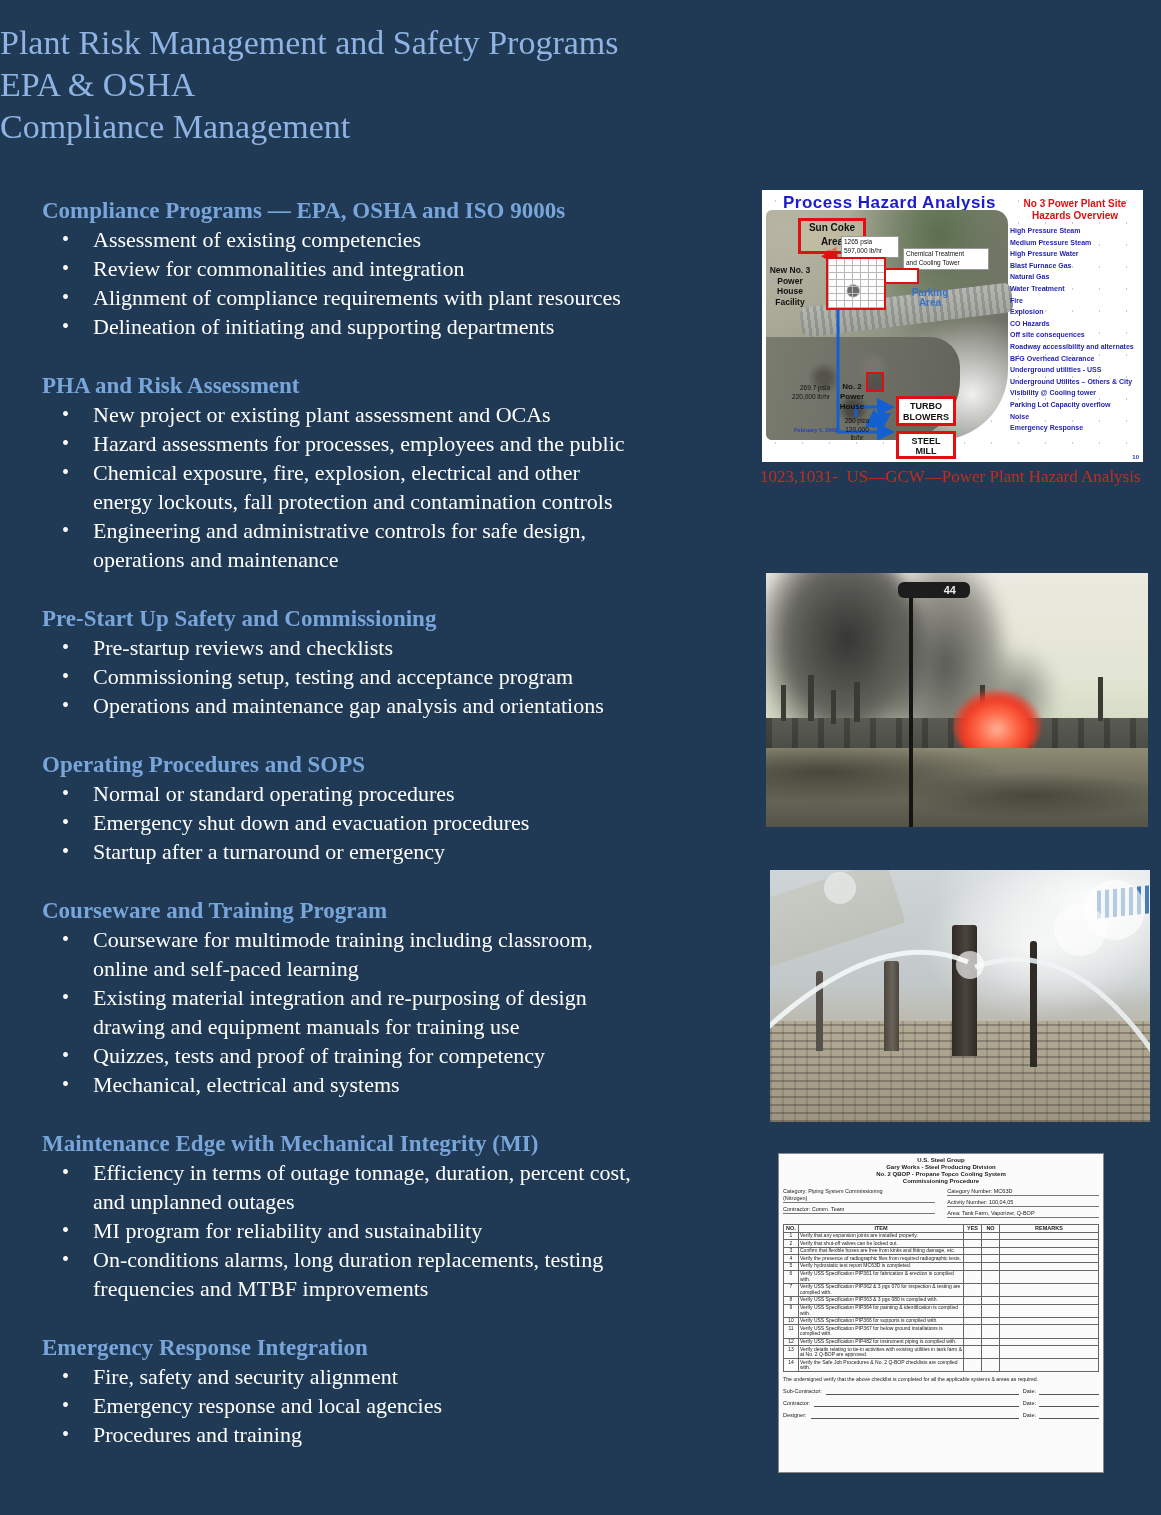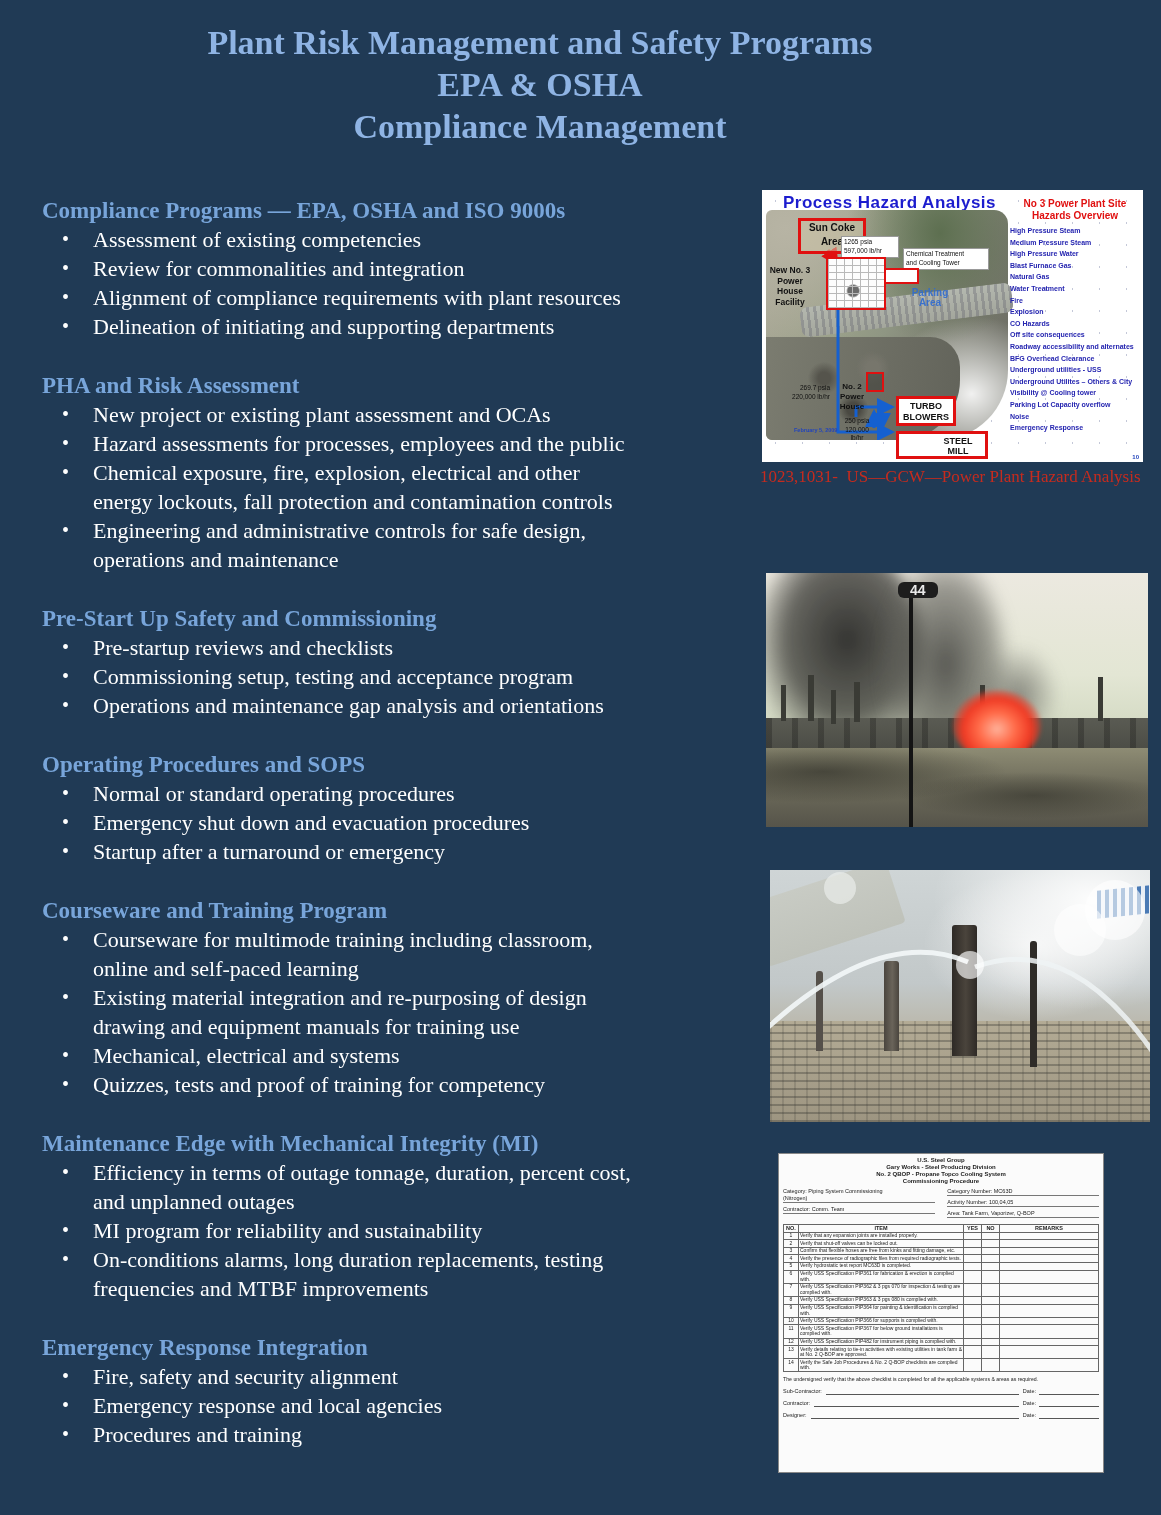--- a/index.html
+++ b/index.html
@@ -4,21 +4,21 @@
 <style>
   html,body{margin:0;padding:0;}
   body{
     width:1161px;height:1515px;position:relative;overflow:hidden;
     background:#203A55;
     font-family:"Liberation Serif", serif;
   }
   
   .page-title{
     position:absolute;left:0;top:22px;width:1080px;
-    text-align:center;color:#8FB4E4;font-weight:bold;
+    text-align:left;color:#8FB4E4;font-weight:normal;
     font-size:34px;line-height:42px;
   }
   
   .left-col{position:absolute;left:42px;top:196px;width:720px;}
   .section{margin-bottom:30px;}
   .section h2{
     margin:0;color:#78A5DA;font-size:23px;line-height:29px;font-weight:bold;
   }
   .section ul{list-style:none;margin:0;padding:0;}
   .section li{
@@ -84,21 +84,21 @@
   }
   .lbl-parking{left:142px;top:78px;width:44px;font-size:10px;font-weight:bold;color:#2F6BD0;
     text-align:center;line-height:10px;opacity:0.9;}
   .lbl-psia2{left:12px;top:174px;width:52px;font-size:6.5px;line-height:8.5px;text-align:right;}
   .lbl-no2{left:70px;top:172px;width:32px;font-size:8px;font-weight:bold;line-height:10px;text-align:center;}
   .lbl-redmark{left:100px;top:162px;width:14px;height:16px;border:2px solid #E01010;background:rgba(60,60,55,0.55);}
   .lbl-psia3{left:76px;top:207px;width:30px;font-size:6.5px;line-height:8.5px;text-align:center;}
   .lbl-turbo{left:130px;top:186px;width:54px;height:22px;background:#fff;border:3px solid #E01010;
     font-size:9px;font-weight:bold;text-align:center;line-height:11px;padding-top:2px;}
   .lbl-steel{left:130px;top:221px;width:54px;height:20px;background:#fff;border:3px solid #E01010;
-    font-size:9px;font-weight:bold;text-align:center;line-height:10px;padding-top:2px;padding-left:32px;}
+    font-size:9px;font-weight:bold;text-align:center;line-height:10px;padding-top:2px;}
   .lbl-date{left:28px;top:217px;font-size:5.5px;font-weight:bold;color:#2244BB;}
   .pha-arrows{position:absolute;left:0;top:0;pointer-events:none;}
   .pha-side{position:absolute;left:248px;top:8px;width:130px;}
   .pha-side-title{color:#E01010;font-weight:bold;font-size:10px;line-height:12px;
     text-align:center;white-space:pre-line;margin-bottom:3px;}
   .pha-side ul{list-style:none;margin:0;padding:0;}
   .pha-side li{color:#2525B0;font-weight:bold;font-size:7px;line-height:11.6px;}
   .pha-pagenum{position:absolute;right:4px;bottom:2px;color:#2244BB;font-size:6px;font-weight:bold;}
   
   .pha-caption{
@@ -132,21 +132,21 @@
     position:absolute;left:0;top:69%;width:100%;height:31%;
     background:
       radial-gradient(ellipse at 15% 30%, rgba(30,30,26,0.55) 0%, transparent 40%),
       radial-gradient(ellipse at 70% 60%, rgba(40,40,34,0.5) 0%, transparent 35%),
       linear-gradient(180deg,#8e8c74 0%,#6f6d5c 45%,#56544a 100%);
   }
   .fire-pole{position:absolute;left:37.5%;top:7%;width:4px;height:93%;background:#141414;}
   .fire-sign{
     position:absolute;left:34.5%;top:3.5%;width:40px;height:16px;background:#1d1d1d;
     border-radius:6px;color:#e9e9e9;font-family:"Liberation Sans",sans-serif;
-    font-size:14px;font-weight:bold;text-align:center;line-height:16px;
+    font-size:11px;font-weight:bold;text-align:center;line-height:16px;padding-left:32px;
   }
   
   .plant-photo{
     position:absolute;left:770px;top:870px;width:380px;height:252px;overflow:hidden;
     background:
       radial-gradient(ellipse at 85% 12%, rgba(255,255,255,0.95) 0%, rgba(255,255,255,0) 35%),
       radial-gradient(ellipse at 70% 30%, rgba(250,250,250,0.8) 0%, rgba(250,250,250,0) 30%),
       linear-gradient(180deg,#cfd5d6 0%,#c2c8c9 45%,#b5ac96 75%,#a89f8b 100%);
   }
   .plant-road{position:absolute;left:-4%;top:4%;width:38%;height:26%;transform:rotate(-18deg);
@@ -246,22 +246,22 @@
       </ul>
   </section>
   <section class="section">
     <h2>Courseware and Training Program</h2>
     <ul>
 
     <li>Courseware for multimode training including classroom,
 online and self-paced learning</li>
         <li>Existing material integration and re-purposing of design
 drawing and equipment manuals for training use</li>
+        <li>Quizzes, tests and proof of training for competency</li>
         <li>Mechanical, electrical and systems</li>
-        <li>Quizzes, tests and proof of training for competency</li>
       </ul>
   </section>
   <section class="section">
     <h2>Maintenance Edge with Mechanical Integrity (MI)</h2>
     <ul>
 
     <li>Efficiency in terms of outage tonnage, duration, percent cost,
 and unplanned outages</li>
         <li>MI program for reliability and sustainability</li>
         <li>On-conditions alarms, long duration replacements, testing

